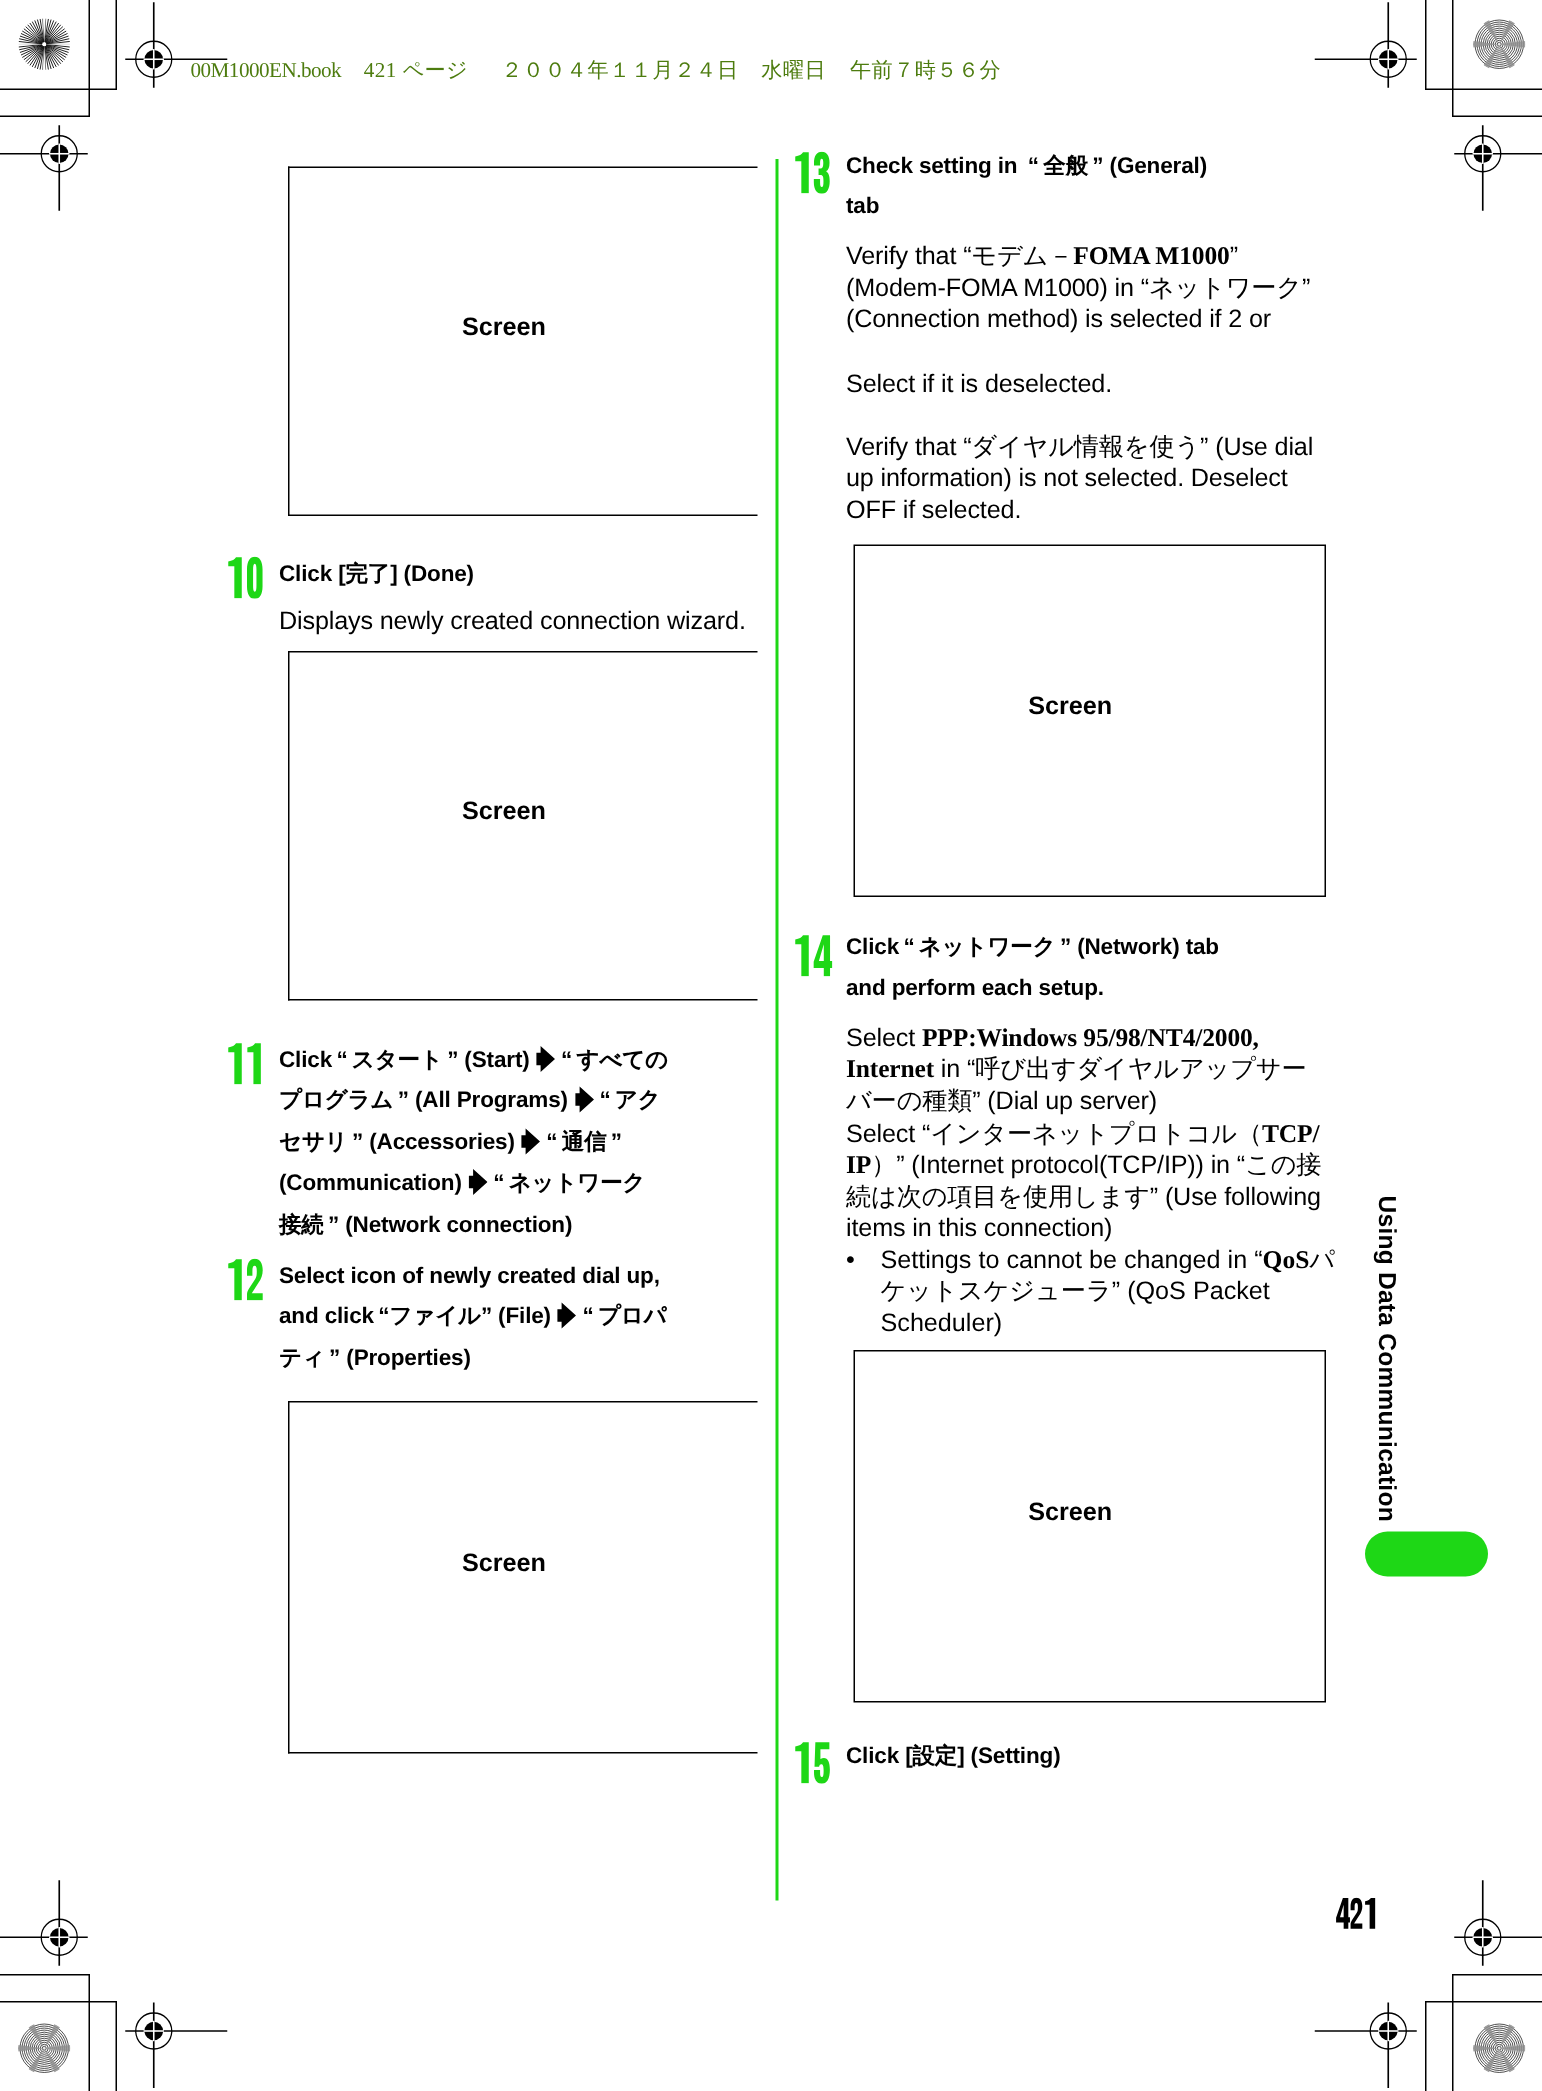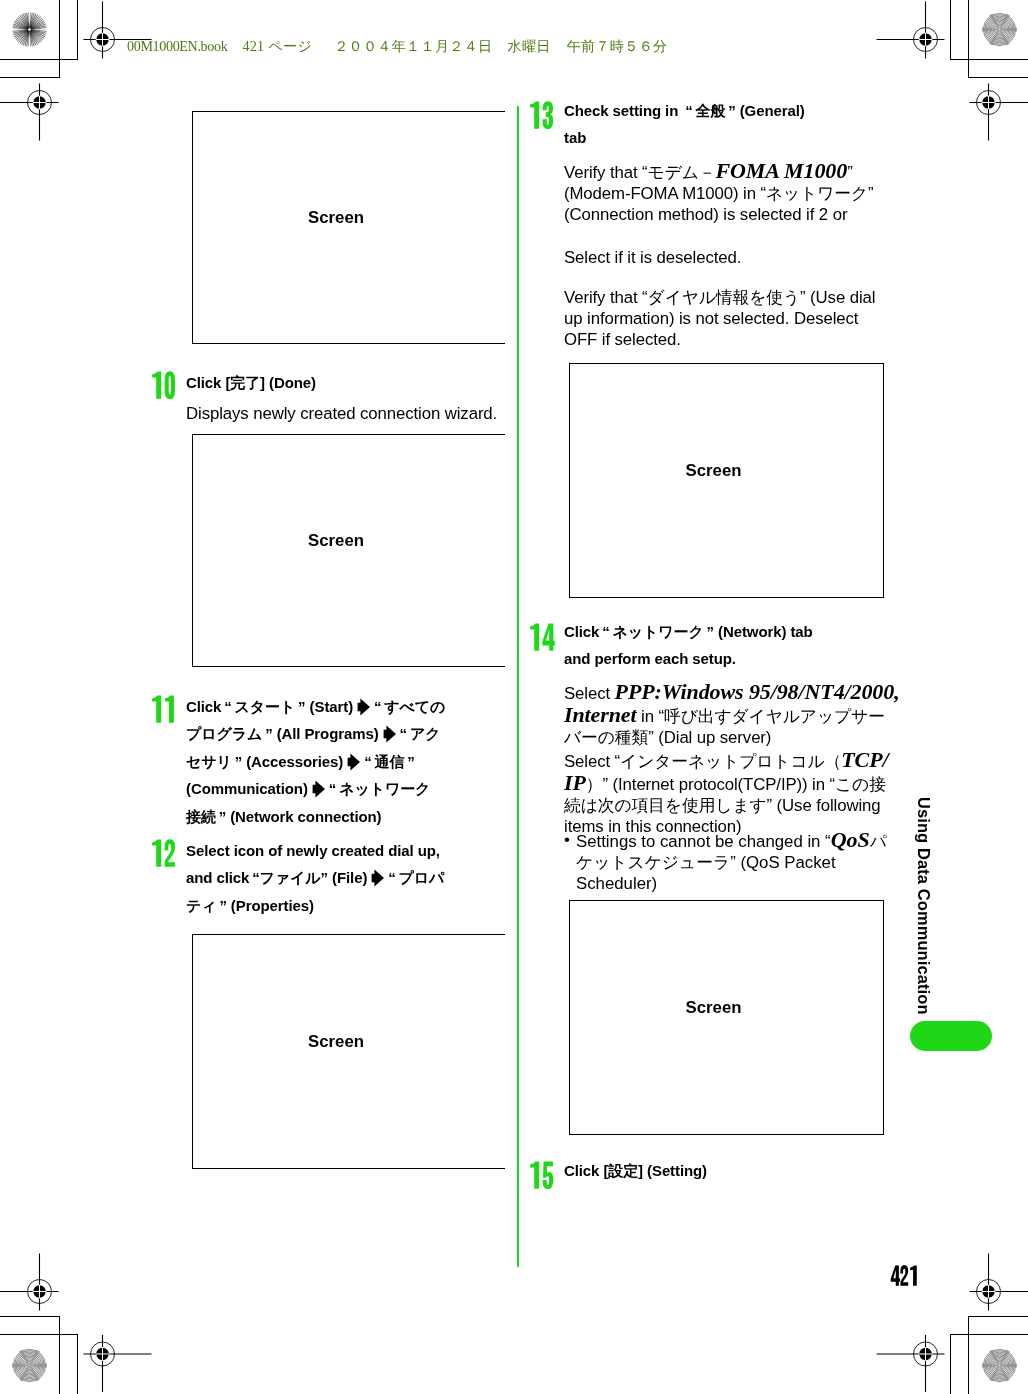--- a/index.html
+++ b/index.html
@@ -24,25 +24,25 @@
   
   .divider{position:absolute;background:#1ed716;}
 
   .stepnum{position:absolute;color:#1ed716;font-weight:bold;
            font-family:"Liberation Sans",sans-serif;
            font-size:0;line-height:0;white-space:nowrap;}
   .stepnum svg{display:block}
   .steptitle{position:absolute;font-weight:bold;font-size:15px;line-height:27.4px;
              letter-spacing:-.1px;white-space:nowrap;}
   .body{position:absolute;font-size:16.8px;line-height:21.2px;letter-spacing:-.1px;white-space:nowrap;}
-  .si{font-family:"Liberation Serif",serif;font-weight:bold;font-style:italic;
-            font-size:22px;}
+  .si{font-family:"Liberation Serif",serif;font-weight:bold;
+            font-size:17px;}
   .bullet{position:absolute;font-size:16.8px;line-height:21.2px;white-space:nowrap;}
   .bullet .dot{position:absolute;left:0;top:0;}
-  .bullet .txt{display:block;margin-left:12px;}
+  .bullet .txt{display:block;margin-left:23px;}
 
   .arw{display:inline-block;width:13px;height:18px;vertical-align:-4px;position:relative;margin:0 4px;}
   .arw svg{position:absolute;left:0;top:0}
 
   .scr{position:absolute;border:1.6px solid #000;box-sizing:border-box;}
   .scr.noright{border-right:none;}
   .scr span{position:absolute;left:0;right:26px;top:50%;margin-top:-10px;
             transform:translateY(-50%);text-align:center;font-size:16.8px;font-weight:bold;}
 
   .pageno{position:absolute;font-size:0;line-height:0;white-space:nowrap;}

